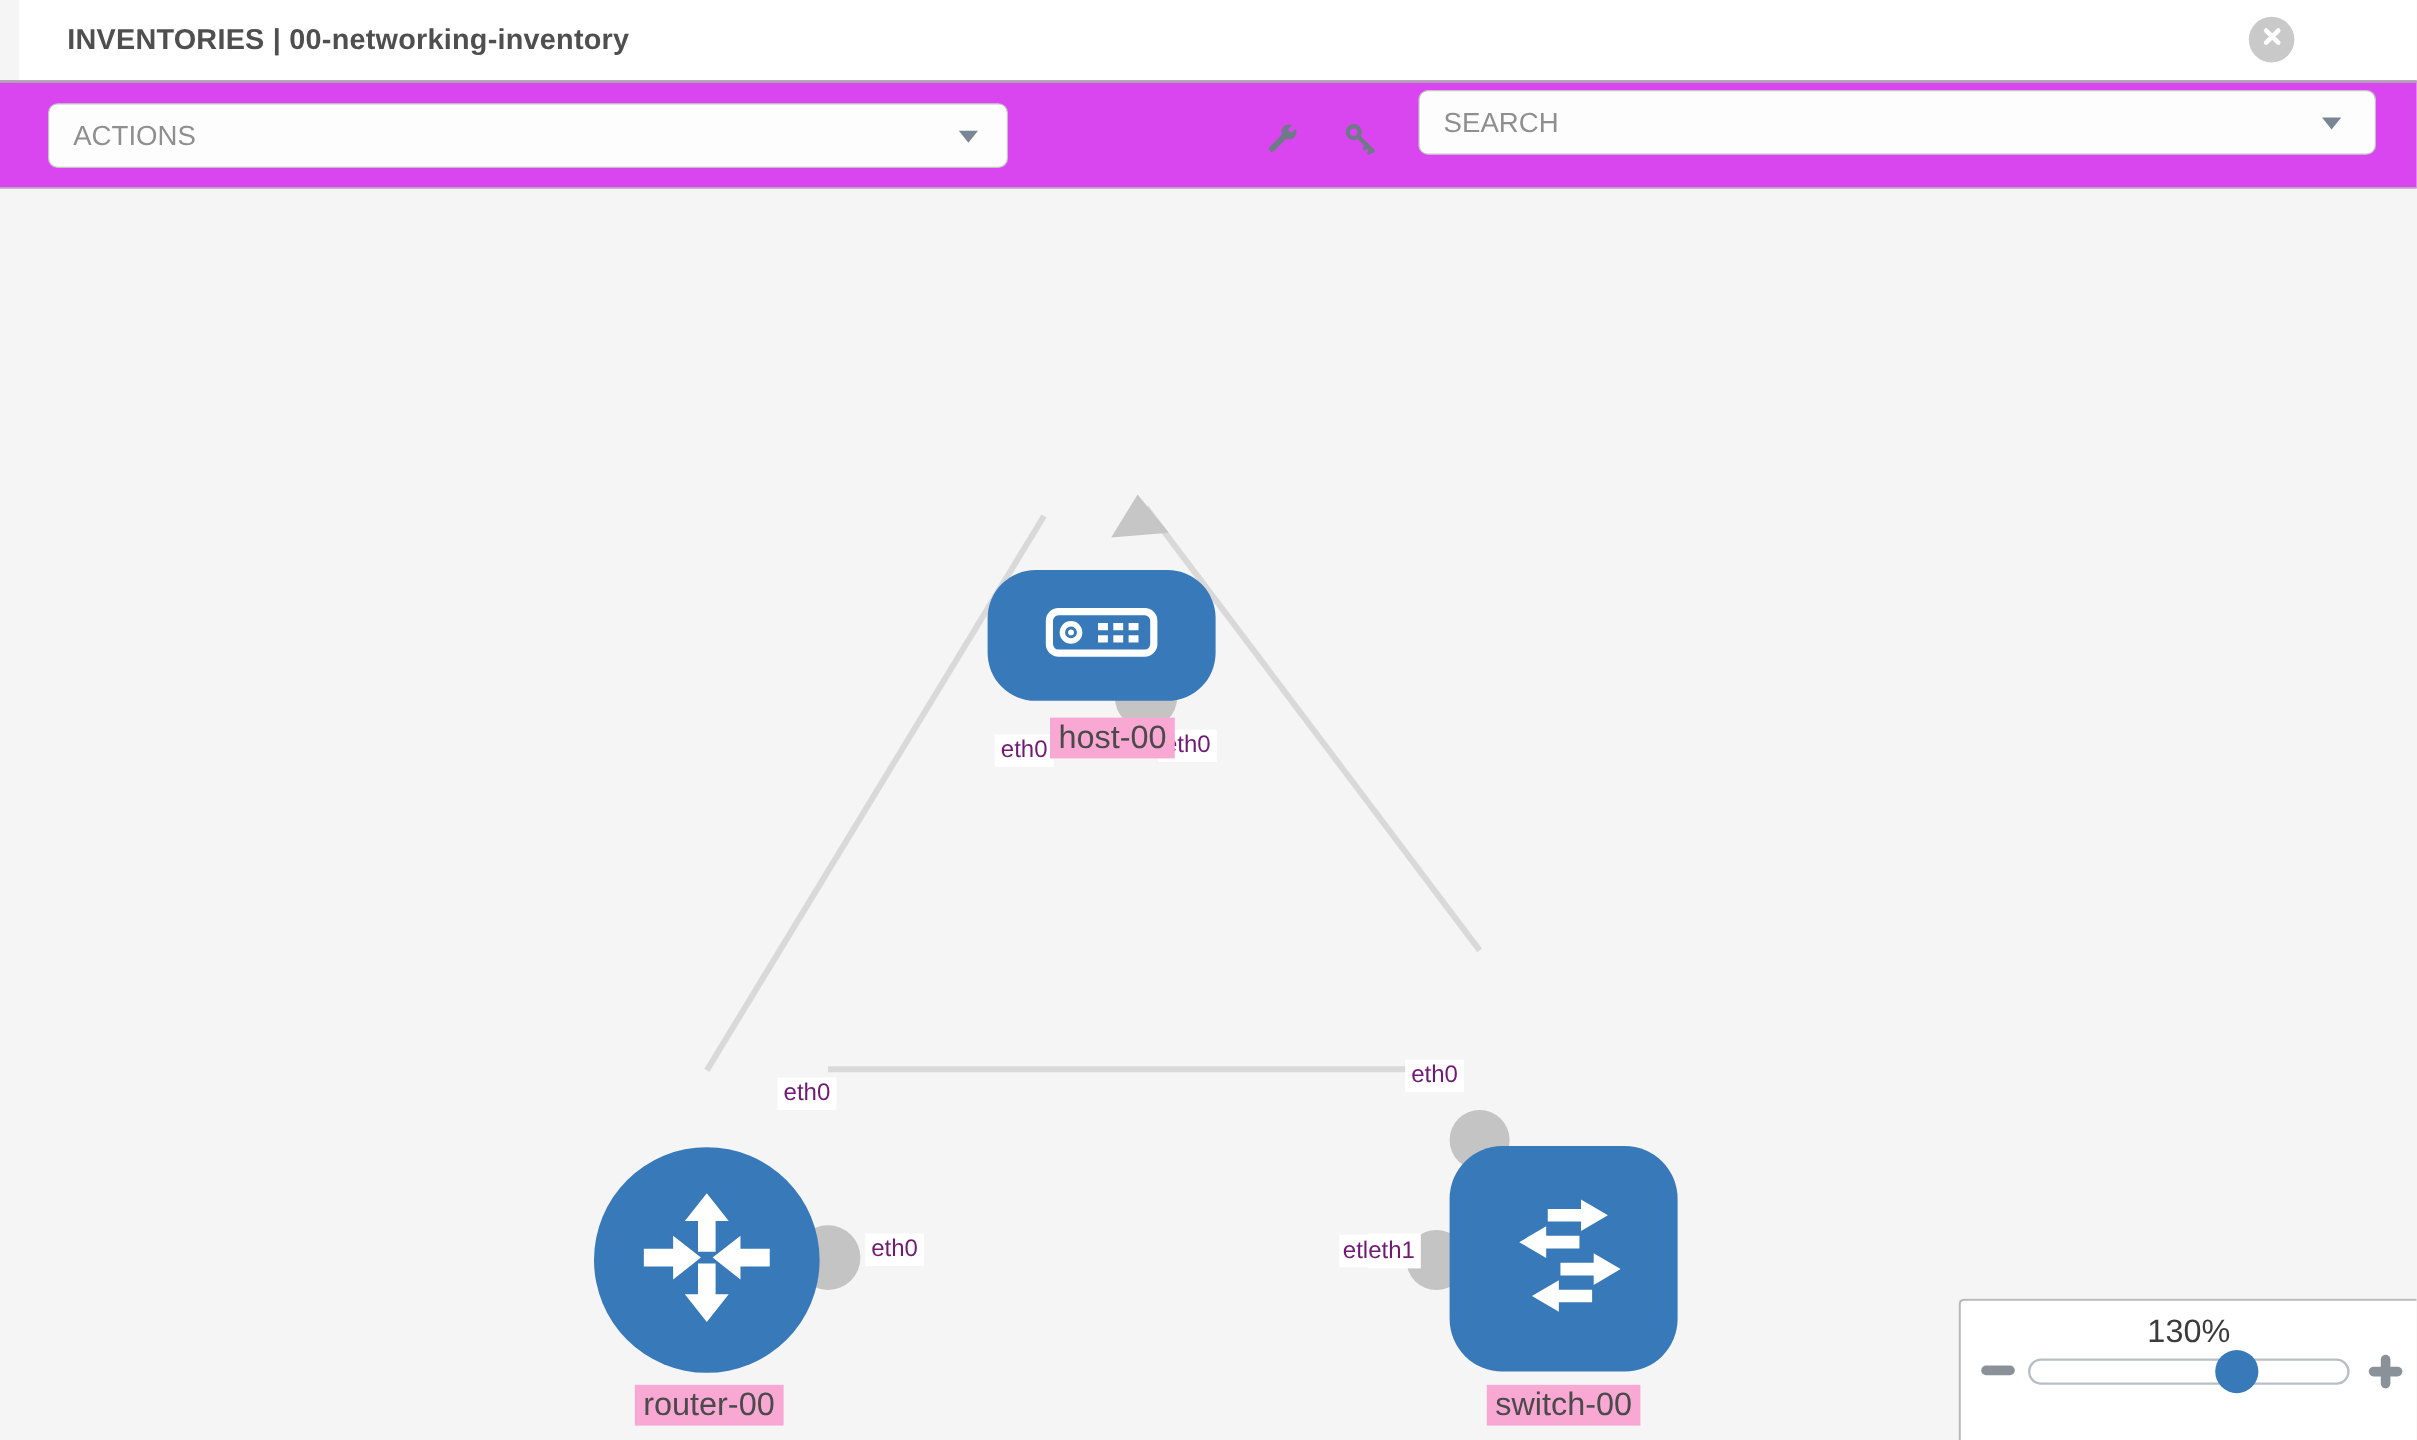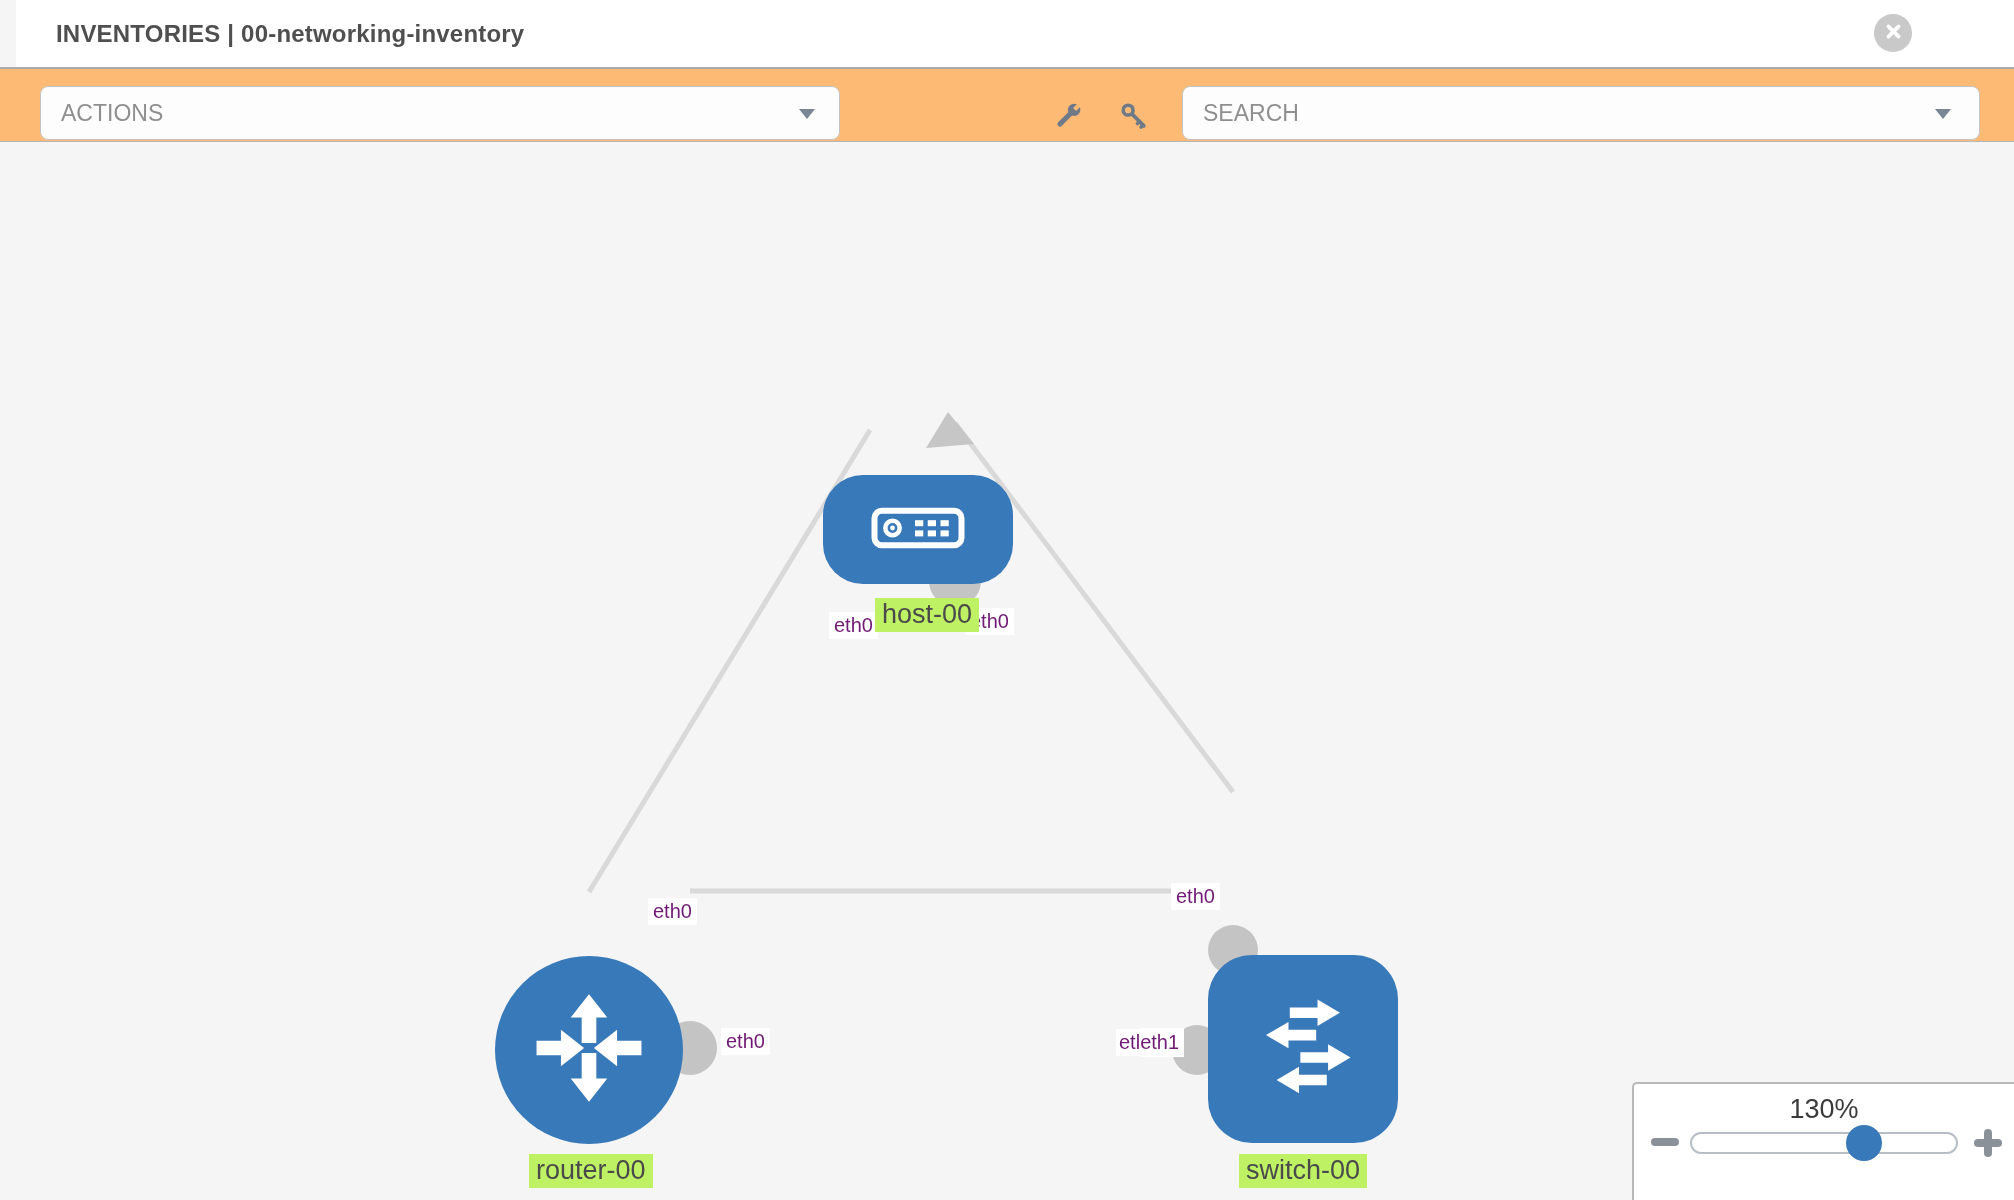--- a/index.html
+++ b/index.html
@@ -6,29 +6,29 @@
   html,body { width:2014px; height:1200px; overflow:hidden; }
   body { position:relative; background:#f5f5f6; font-family:"Liberation Sans", sans-serif; }
 
   
   .titlebar { position:absolute; left:16px; top:0; width:2014px; height:85px; background:#ffffff; }
   .page-title { position:absolute; left:40px; top:0; line-height:67px; font-size:24px; font-weight:bold; color:#4f4f4f; letter-spacing:.2px; }
   .close-btn { position:absolute; left:1858px; top:14px; width:38px; height:38px; border-radius:50%;
                background:#c9c9c9; display:flex; align-items:center; justify-content:center; cursor:pointer; }
 
   
-  .toolbar { position:absolute; left:0; top:67px; width:2014px; height:75px; background:#fdba74;
+  .toolbar { position:absolute; left:0; top:67px; width:2014px; height:90px; background:#d946ef;
              border-top:2px solid #ababab; border-bottom:1px solid #b6b6b6; }
   .dropdown { position:absolute; height:54px; background:#fdfdfd; border:1px solid #c4c4c4; border-radius:8px; cursor:pointer; }
   .dropdown .dd-label { position:absolute; left:20px; top:0; line-height:52px; font-size:23px; color:#8f8f8f; }
   .caret { position:absolute; top:22px; width:0; height:0; border-left:8px solid transparent;
            border-right:8px solid transparent; border-top:10px solid #7b8694; }
   .dd-actions { left:40px; top:17px; width:800px; }
   .dd-actions .caret { right:24px; }
-  .dd-search { left:1182px; top:17px; width:798px;text-align:center; }
+  .dd-search { left:1182px; top:6px; width:798px;text-align:center; }
   .dd-search .caret { right:28px; }
   .tool-btn { position:absolute; top:27px; width:44px; height:44px; display:flex; align-items:center;
               justify-content:center; cursor:pointer; color:#6e7a88; }
   .btn-wrench { left:1046px; }
   .btn-key { left:1112px; }
 
   
   .canvas { position:absolute; left:0; top:158px; width:2014px; height:1042px; }
   .links-svg { position:absolute; left:0; top:0; }
 
@@ -47,21 +47,21 @@
                 padding:2px 5px; white-space:nowrap; }
   .pl-r1-router { left:648px;  top:740px; }
   .pl-r1-host   { left:829px;  top:454px; }
   .pl-l2-host   { left:965px;  top:450px; }
   .pl-l2-switch { left:1171px; top:725px; }
   .pl-l3-router { left:721px;  top:870px; }
   .pl-l3-switch { left:1100px; top:870px; padding:0; background:none;margin-left:16px; }
   .pl-l3-switch span { display:inline-block; background:#ffffff; padding:2px 0 2px 3px; }
   .pl-l3-switch .seg2 { padding:3px 5px 3px 0; }
 
-  .node-label { position:absolute; background:#bef264; color:#4a4a4a; font-size:27px; line-height:1.1;
+  .node-label { position:absolute; background:#f9a8d4; color:#4a4a4a; font-size:27px; line-height:1.1;
                 padding:2px 7px; white-space:nowrap; }
   .nl-host   { left:875px;  top:440px; }
   .nl-router { left:529px;  top:996px; }
   .nl-switch { left:1239px; top:996px; }
 
   
   .zoom-panel { position:absolute; left:1632px; top:1082px; width:382px; height:118px; background:#ffffff;
                 border-left:2px solid #b9b9b9; border-top:2px solid #b9b9b9; border-top-left-radius:5px; }
   .zoom-level { position:absolute; left:0; top:10px; width:100%; text-align:center; font-size:27px; color:#3b3b3b; }
   .zoom-minus { position:absolute; left:17px; top:54px; width:28px; height:8px; border-radius:4px; background:#8a9199; cursor:pointer; }

